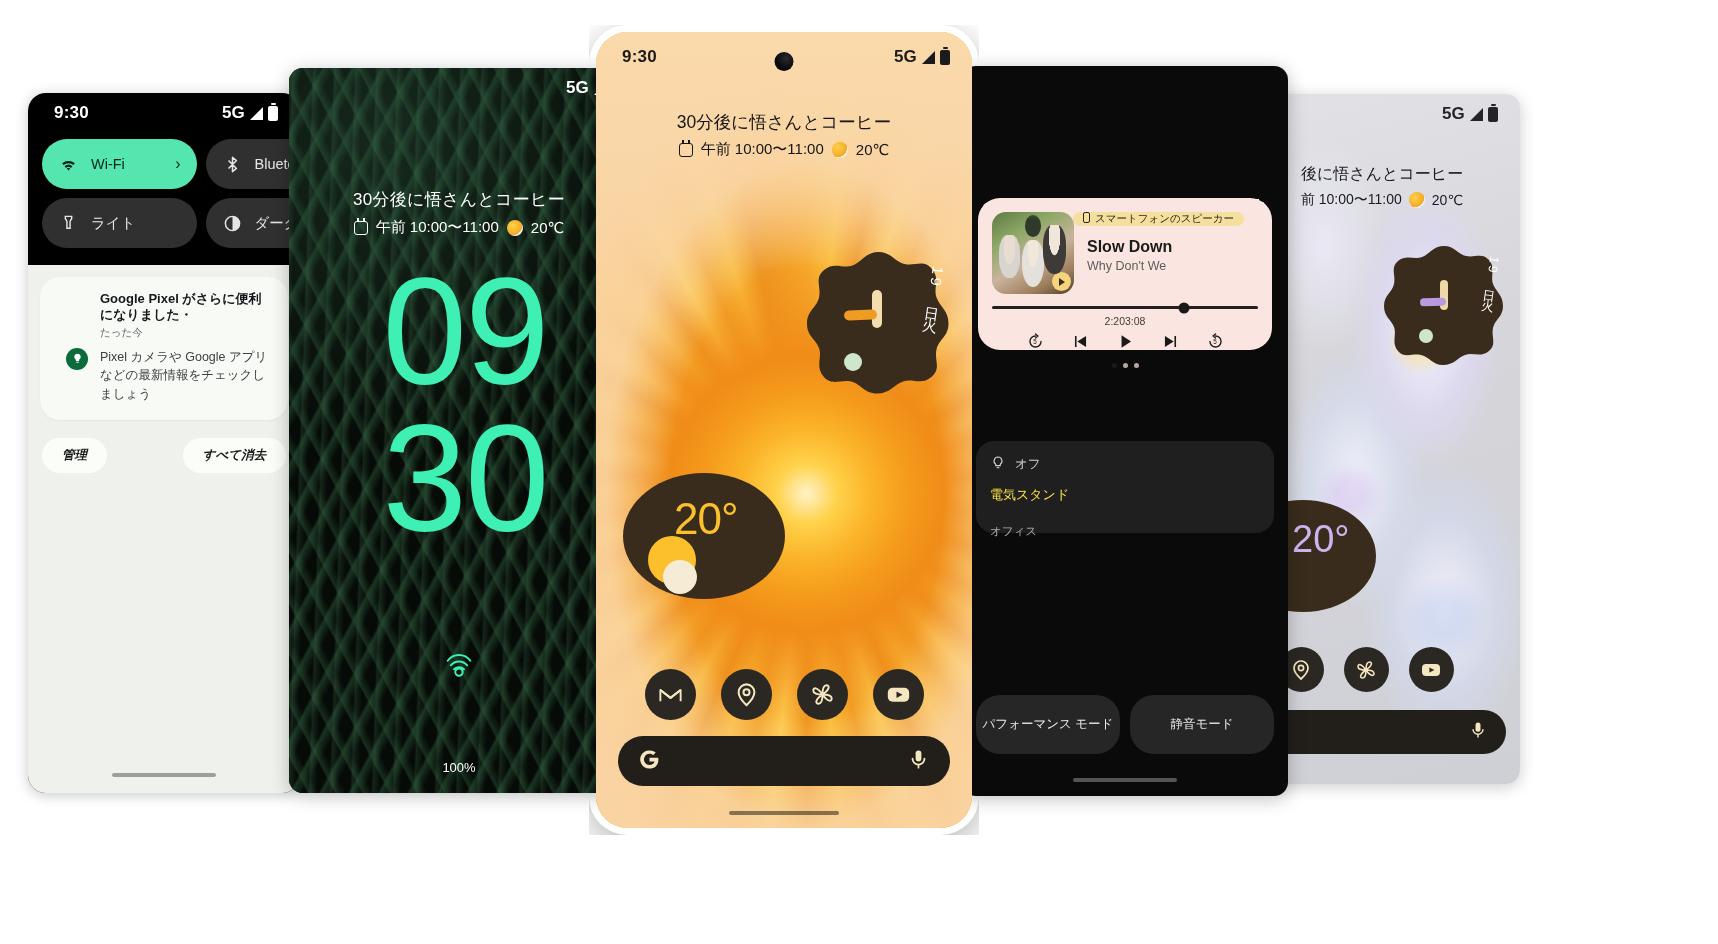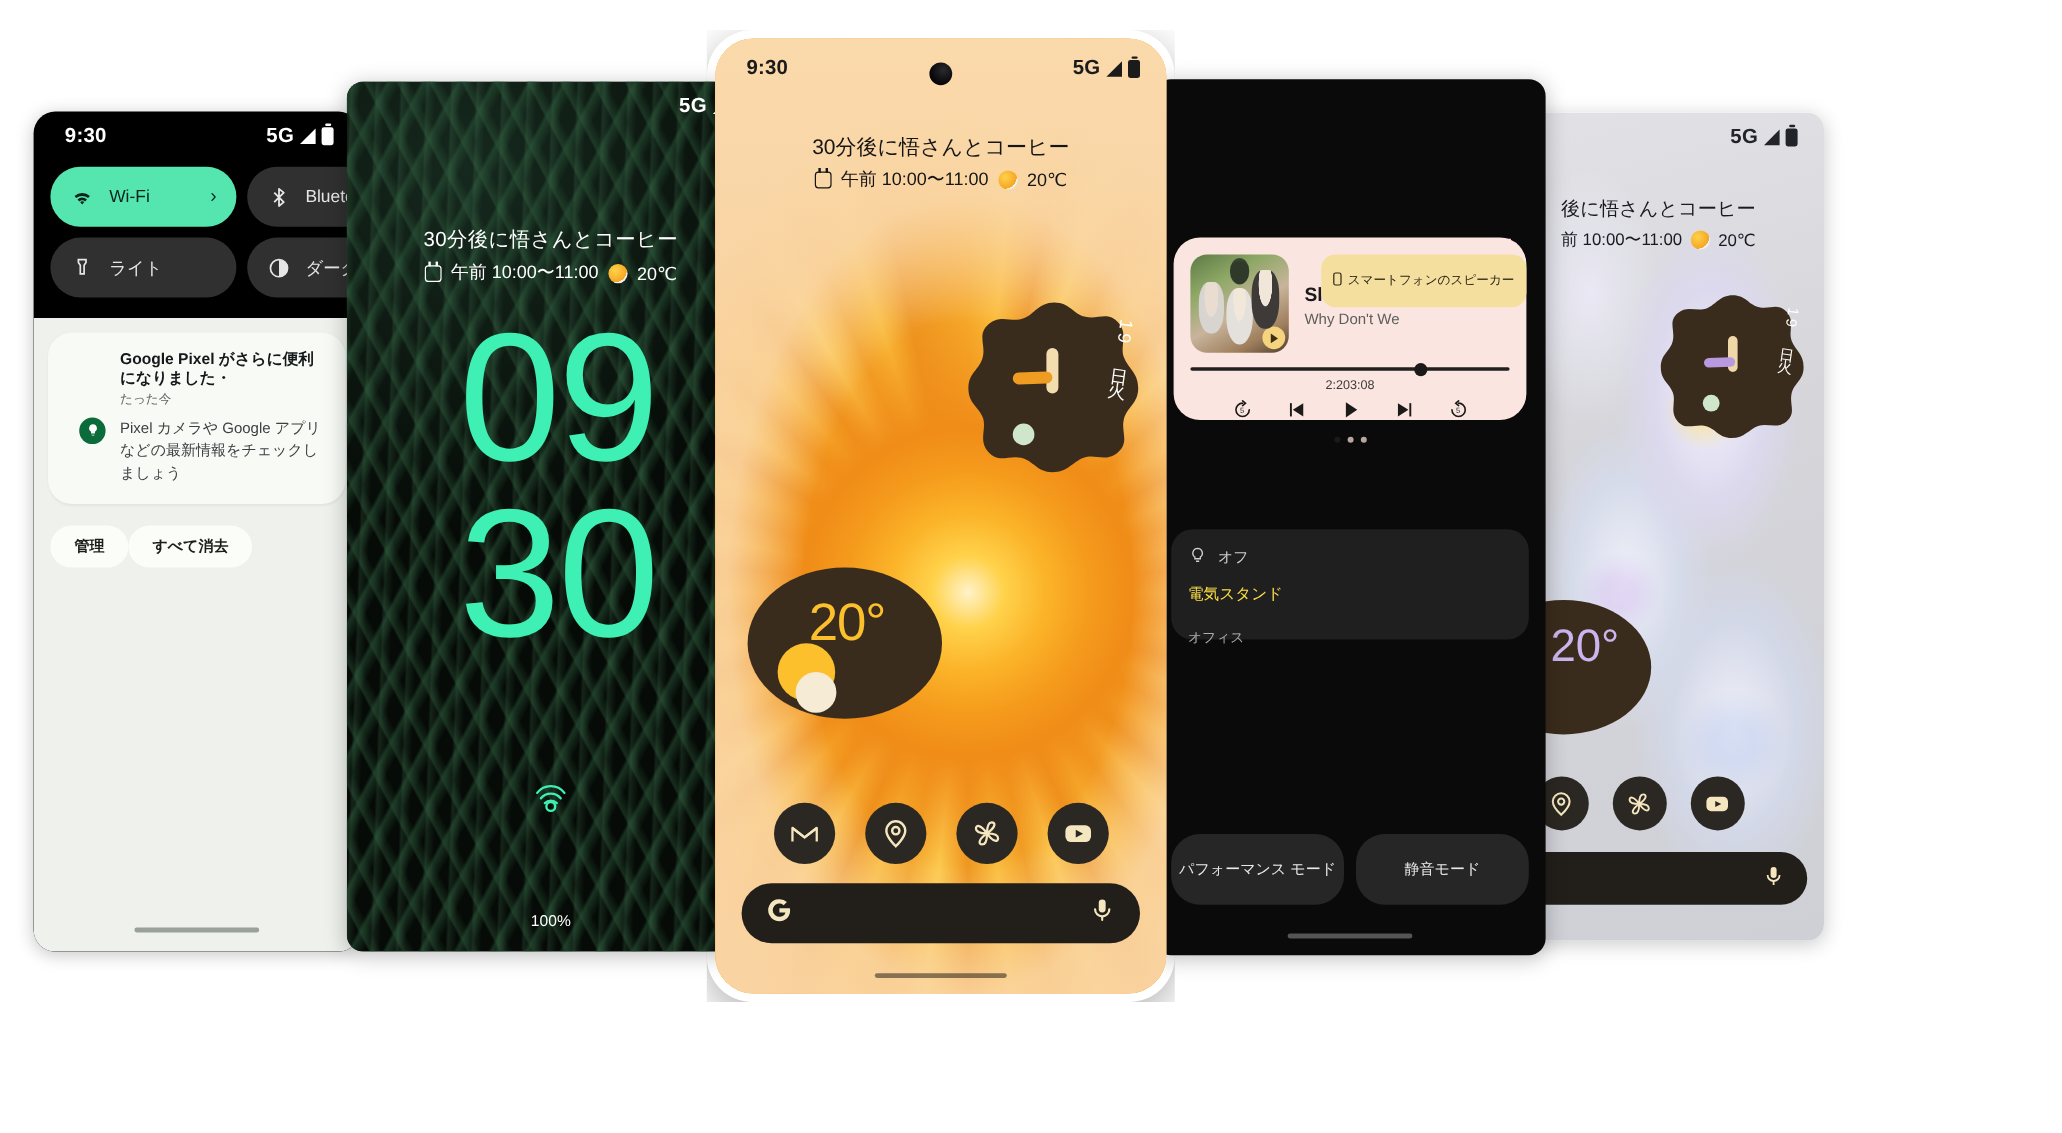--- a/index.html
+++ b/index.html
@@ -48,21 +48,21 @@
   .notif { margin: 12px 12px 0 12px; background: #f7faf5; border-radius: 20px; padding: 14px 16px 16px 16px;
            box-shadow: 0 1px 2px rgba(0,0,0,.05); }
   .notif-title { font-size: 13px; font-weight: 700; color: #14181a; line-height: 1.25;
                  padding-left: 44px; }
   .notif-time { font-size: 10.5px; color: #5f6368; padding-left: 44px; margin-top: 2px; }
   .notif-body { display: flex; gap: 12px; margin-top: 8px; align-items: flex-start; }
   .notif-dot { width: 22px; height: 22px; border-radius: 50%; background: #0b6b3a; flex: none;
                display: flex; align-items: center; justify-content: center; margin-left: 10px; }
   .notif-dot svg { width: 13px; height: 13px; }
   .notif-text { font-size: 12.5px; color: #3c4043; line-height: 1.5; }
-  .shade-actions { display: flex; padding: 18px 14px 0 14px; }
+  .shade-actions { display: flex; justify-content: space-between; padding: 18px 14px 0 14px; font-style: italic; }
   .pillbtn { background: #fbfdf9; border-radius: 18px; padding: 9px 20px; font-size: 12.5px;
              color: #1b1c1a; font-weight: 600; }
   .navbar-line { position: absolute; bottom: 16px; left: 50%; transform: translateX(-50%);
                  width: 104px; height: 4px; border-radius: 3px; background: #9aa09a; }
 
   
   #phone2 { left: 289px; top: 68px; width: 340px; height: 725px;
             border-radius: 14px; z-index: 2; overflow: hidden;
             box-shadow: 0 3px 18px rgba(0,0,0,.25); }
   .palm-bg { position: absolute; inset: 0;
@@ -187,22 +187,22 @@
      background: radial-gradient(ellipse at 50% 22%, #f2e8da 0 32%, #e4e1dc 34% 100%); border-radius: 42% 42% 46% 46%; }
   .art-top { position:absolute; left:40%; top:4%; width:20%; height:26%;
      background: radial-gradient(circle at 50% 60%, #2f3a2a 0 60%, #46543c 100%); border-radius: 50%; }
   .art-play { position: absolute; right: 3px; bottom: 3px; width: 19px; height: 19px; border-radius: 50%;
               background: #f6d37e; display: flex; align-items: center; justify-content: center; }
   .art-play i { width:0;height:0;border-style:solid;border-width:4px 0 4px 6px;
                 border-color: transparent transparent transparent #3a2f12; margin-left:1px; }
   .media-meta { flex: 1; padding-top: 26px; }
   .mt { font-size: 16px; font-weight: 600; color: #1a1a1a; }
   .ma { font-size: 12.5px; color: #5d5d5d; margin-top: 3px; }
-  .castchip { position: absolute; right: 0; top: 14px; background: #f5df9e; border-radius: 12px;
-              font-size: 10.5px; color: #2b2516; padding: 15px 10px; display: flex; align-items: flex-start; gap: 5px; }
+  .castchip { position: absolute; right: 28px; top: 14px; background: #f5df9e; border-radius: 12px;
+              font-size: 10.5px; color: #2b2516; padding: 0 10px; display: flex; align-items: flex-start; gap: 5px; }
   .castchip .ph { width: 7px; height: 11px; border: 1.4px solid #2b2516; border-radius: 2px; }
   .prog { margin-top: 12px; height: 3px; background: #231f1e; border-radius: 3px; position: relative; }
   .prog .knob { position: absolute; left: 72%; top: 50%; transform: translate(-50%,-50%);
                 width: 11px; height: 11px; border-radius: 50%; background: #1c1a19; }
   .times { display: flex; justify-content: center; font-size: 10.5px; color: #3d3b3a; margin-top: 6px; }
   .mctrl { display: flex; justify-content: center; align-items: center; gap: 26px; margin-top: 5px; }
   .mctrl svg { width: 19px; height: 19px; }
   .dots { display: flex; justify-content: center; gap: 6px; margin-top: 8px; }
   .dots i { width: 5px; height: 5px; border-radius: 50%; background: #b9a79f; display: block; }
   .dots i.a { background: #1a1a1a; }

